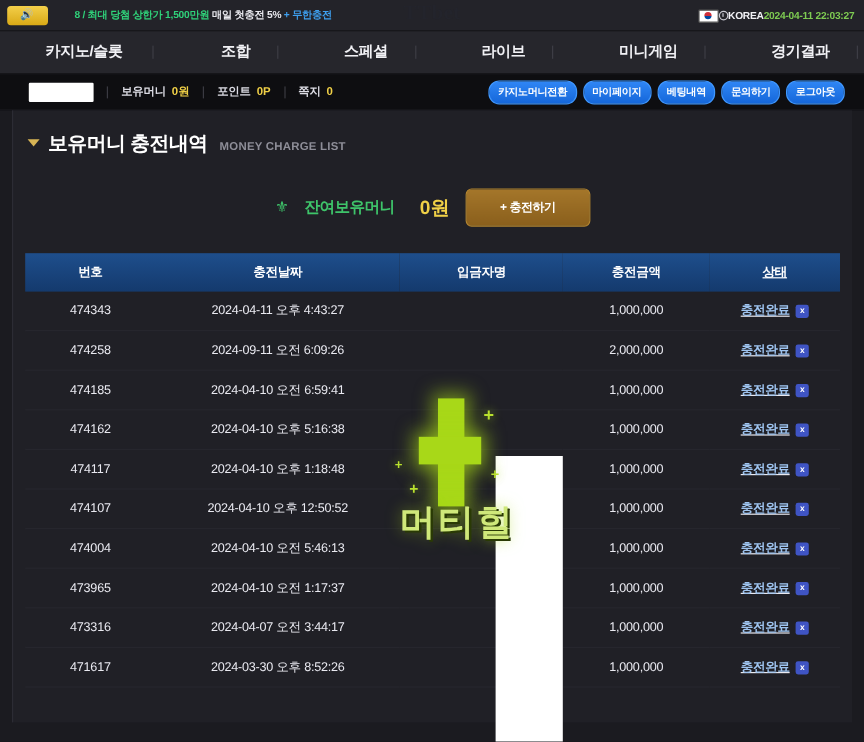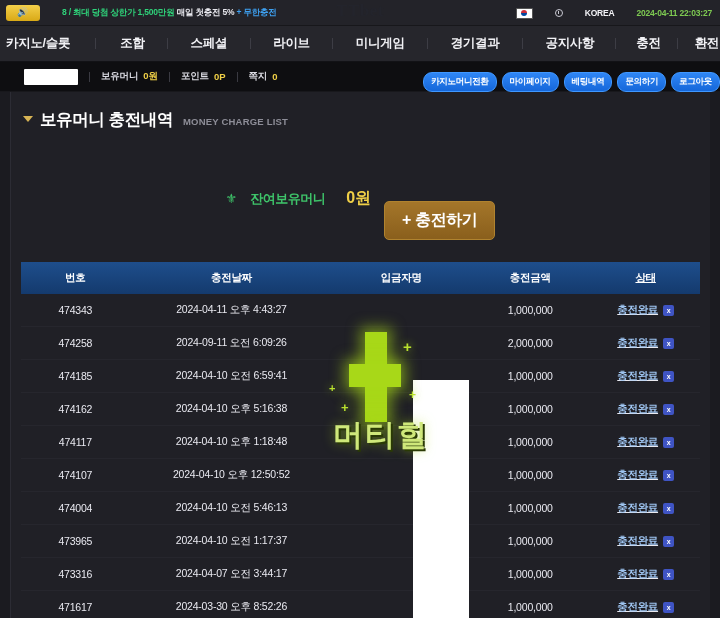--- a/index.html
+++ b/index.html
@@ -29,21 +29,21 @@
   .marquee .m1 { color: #2fd27a; }
   .marquee .m2 { color: #e8e8ee; }
   .marquee .m3 { color: #3ea0f0; }
   .logo-ghost {
     position: absolute; left: 50%; top: 1px; transform: translateX(-50%);
     font-size: 17px; font-weight: bold; color: #23242c; letter-spacing: 0.5px;
     font-family: "Liberation Serif", serif;
   }
   .top-right {
     position: absolute; right: 8px; top: 0; height: 26px;
-    display: flex; align-items: center; gap: 22px;
+    display: flex; align-items: center; gap: 0;
   }
   .kr-flag {
     width: 17px; height: 11px; background: #fff; border: 1px solid #555;
     position: relative; overflow: hidden; border-radius: 1px;
   }
   .kr-flag .circ {
     position: absolute; left: 50%; top: 50%; transform: translate(-50%,-50%);
     width: 6px; height: 6px; border-radius: 50%;
     background: linear-gradient(180deg,#cd2e3a 50%,#0047a0 50%);
   }
@@ -58,38 +58,38 @@
   .country { font-size: 8.5px; font-weight: bold; color: #f2f2f6; letter-spacing: -0.2px; }
   .datetime { font-size: 8.5px; font-weight: bold; color: #7ecb52; letter-spacing: -0.2px; }
 
   
   .nav {
     height: 36px; background: #26262c; display: flex; align-items: center;
     border-bottom: 1px solid #121216;
   }
   .nav-item {
     color: #f1f1f5; font-size: 12.5px; font-weight: bold;
-    padding: 0 6px; white-space: nowrap; letter-spacing: -0.3px;
+    padding: 0 6px; white-space: nowrap; letter-spacing: -0.3px; margin-left: 32px;
   }
   .nav-sep { width: 1px; height: 11px; background: #3d3d45; }
 
   
   .acctbar {
     height: 30px; background: #0e0e11; display: flex; align-items: center;
     position: relative; border-bottom: 1px solid #18181c;
   }
   .user-redact {
     margin-left: 24px; width: 54px; height: 16px; background: #ffffff; border-radius: 1px;
   }
   .acct-sep { width: 1px; height: 10px; background: #3a3a42; margin: 0 11px; }
   .acct-label { font-size: 9.5px; color: #dcdce4; font-weight: bold; letter-spacing: -0.2px; }
   .acct-val { font-size: 9.5px; color: #f0d047; font-weight: bold; margin-left: 5px; }
   .acct-btns {
-    position: absolute; right: 0; top: 0; height: 30px;
-    display: flex; align-items: flex-end; gap: 5px;
+    position: absolute; right: 16px; top: 0; height: 30px;
+    display: flex; align-items: center; gap: 5px;
   }
   .pill {
     background: linear-gradient(#2f86f5,#1567da); color: #fff;
     font-size: 8.5px; font-weight: bold; padding: 3px 7px; border-radius: 9px;
     white-space: nowrap; letter-spacing: -0.3px; border: 1px solid #3f97ff;
   }
 
   
   .page { position: relative; padding: 0 10px; }
   .panel {
@@ -116,24 +116,23 @@
 
   
   .balance-row {
     display: flex; align-items: center; justify-content: center;
     margin-top: 26px; gap: 13px;
   }
   .coin-icon { color: #3ec46a; font-size: 13px; font-weight: bold; }
   .bal-label { color: #3ec46a; font-size: 13px; font-weight: bold; letter-spacing: -0.5px; }
   .bal-amount { color: #f0d047; font-size: 16px; font-weight: bold; margin-left: 8px; }
   .charge-btn {
-    background: linear-gradient(#a4762a,#8a5f1c); color: #fff; font-size: 16px;
-    font-weight: bold; padding: 8px 17px; border-radius: 5px; letter-spacing: -0.4px;
+    background: linear-gradient(#a4762a,#8a5f1c); color: #fff; font-size: 10px;
+    font-weight: bold; padding: 8px 28px; border-radius: 5px; letter-spacing: -0.4px;
     border: 1px solid #b0832f;
-    margin-top: 44px;
   }
 
   
   .table-wrap { margin: 22px 10px 0 10px; }
   table { width: 100%; border-collapse: collapse; }
   thead th {
     background: linear-gradient(#1e4e8c,#143a6d); color: #ffffff;
     font-size: 10.5px; font-weight: bold; padding: 9px 0; letter-spacing: -0.3px; margin-top: 24px;
   }
   tbody td {

